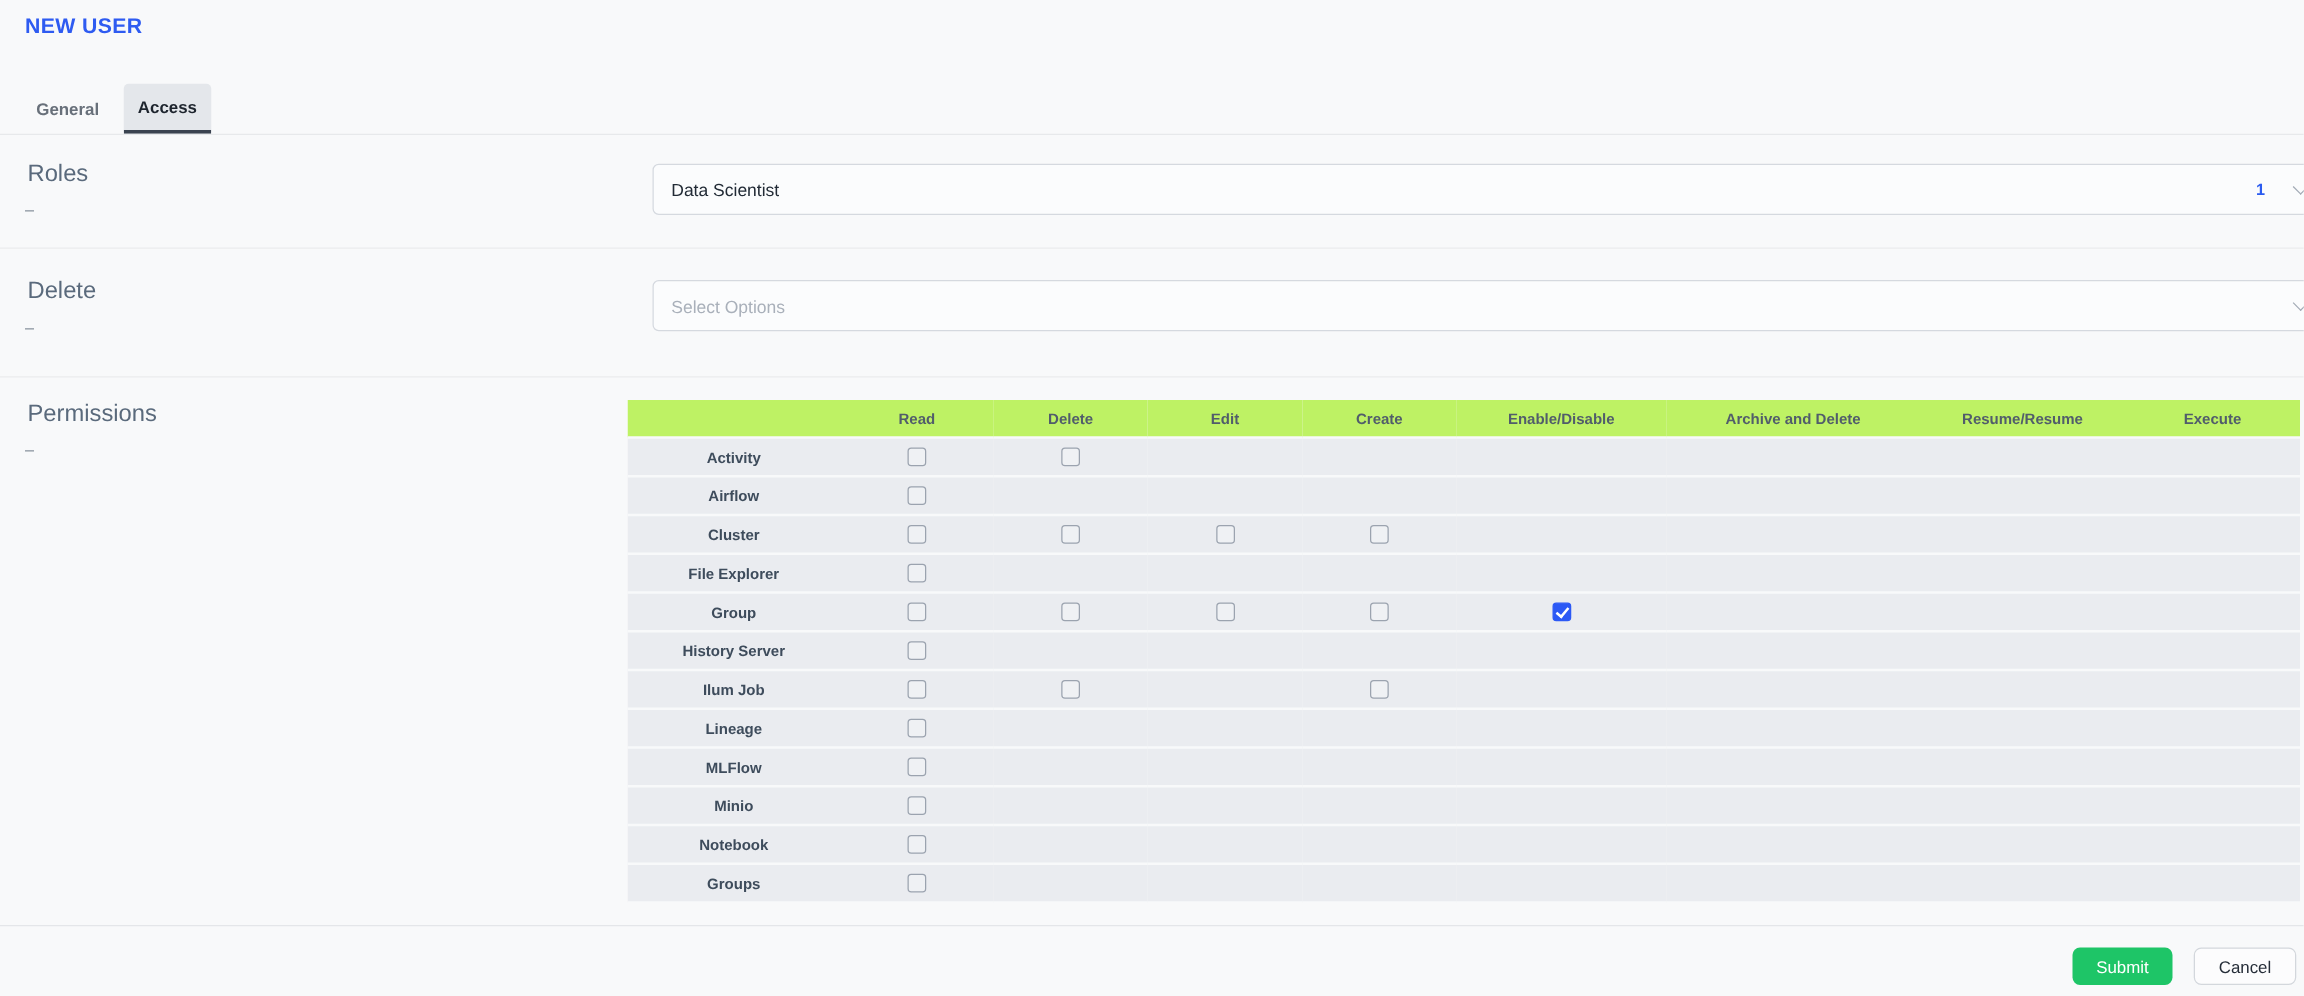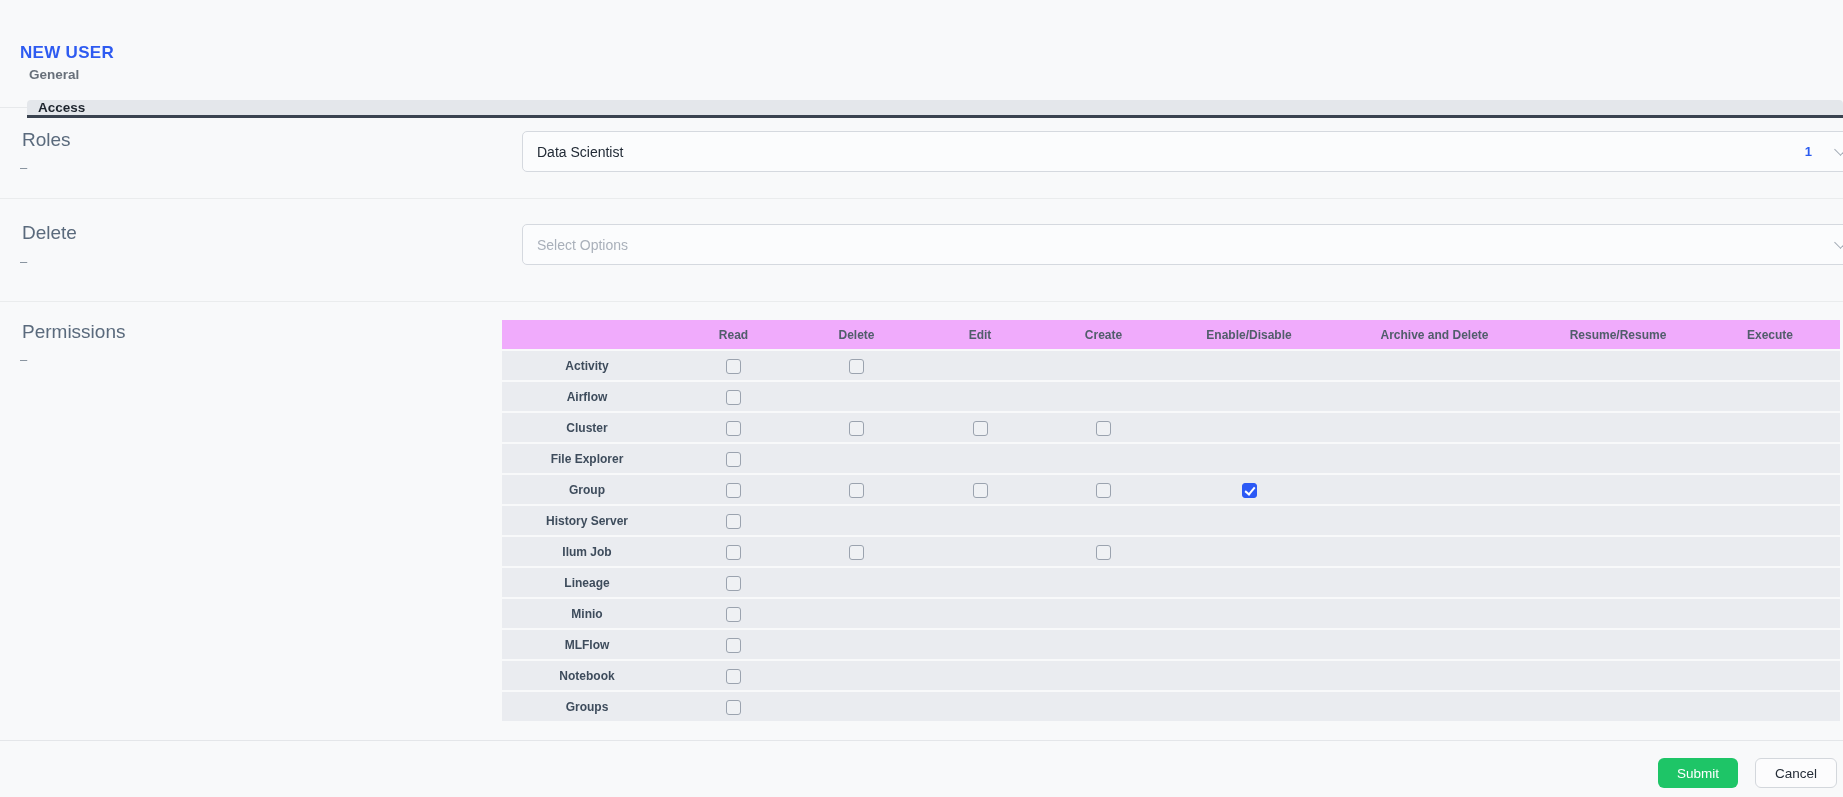--- a/index.html
+++ b/index.html
@@ -8,27 +8,25 @@
     position:relative; overflow:hidden;
     background:#f8f9fa;
     font-family:"Liberation Sans", sans-serif;
     -webkit-font-smoothing:antialiased;
   }
   
   .page-title {
     position:absolute; left:20px; top:11px;
     font-size:17px; font-weight:700; letter-spacing:.3px;
     color:#2e5bf1;
-    margin-top:32px;
   }
   .tabbar {
     position:absolute; left:0; right:0; top:67px; height:41px;
     display:flex; align-items:stretch; padding-left:27px; gap:18px;
     border-bottom:1px solid #e7e9eb;
-    flex-direction:column;
   }
   .tab { display:flex; align-items:center; font-size:13.5px; cursor:pointer; }
   .tab.inactive { color:#68707a; font-weight:600; padding:0 2px; }
   .tab.active {
     background:#e4e7eb; border-radius:4px 4px 0 0;
     border-bottom:3px solid #3a4350;
     padding:0 11px; color:#1d242d; font-weight:700;
   }
   
   .section { position:absolute; left:0; right:0; }
@@ -54,21 +52,21 @@
     border-right:1.7px solid #a2aab5; border-bottom:1.7px solid #a2aab5;
     transform:rotate(45deg); flex:none;
   }
   
   .table-wrap {
     position:absolute; left:502px; top:18px; width:1338px; height:420px;
     overflow:hidden;
   }
   table { width:1338px; border-collapse:collapse; table-layout:fixed; }
   th, td { border-bottom:2px solid #f8f9fa; text-align:center; vertical-align:middle; }
-  th { height:30px; background:#f0abfc; font-size:12px; font-weight:700; color:#515d6b; }
+  th { height:30px; background:#bef264; font-size:12px; font-weight:700; color:#515d6b; }
   td { height:31px; background:#eaecf0; }
   td.rowlabel { font-size:12px; font-weight:700; color:#3e4c5c; }
   .cb {
     display:inline-block; width:15px; height:15px;
     border:1px solid #9ba3af; border-radius:3px; background:#eff1f4;
     position:relative; vertical-align:middle; cursor:pointer;
   }
   .cb.checked { background:#2c59f5; border-color:#2c59f5; }
   .cb.checked::after {
     content:""; position:absolute; left:4.5px; top:1.5px;
@@ -234,32 +232,32 @@
             <td><span class="cb"></span></td>
             <td></td>
             <td></td>
             <td></td>
             <td></td>
             <td></td>
             <td></td>
             <td></td>
           </tr>
           <tr>
+            <td class="rowlabel">MLFlow</td>
+            <td><span class="cb"></span></td>
+            <td></td>
+            <td></td>
+            <td></td>
+            <td></td>
+            <td></td>
+            <td></td>
+            <td></td>
+          </tr>
+          <tr>
             <td class="rowlabel">Minio</td>
-            <td><span class="cb"></span></td>
-            <td></td>
-            <td></td>
-            <td></td>
-            <td></td>
-            <td></td>
-            <td></td>
-            <td></td>
-          </tr>
-          <tr>
-            <td class="rowlabel">MLFlow</td>
             <td><span class="cb"></span></td>
             <td></td>
             <td></td>
             <td></td>
             <td></td>
             <td></td>
             <td></td>
             <td></td>
           </tr>
           <tr>

